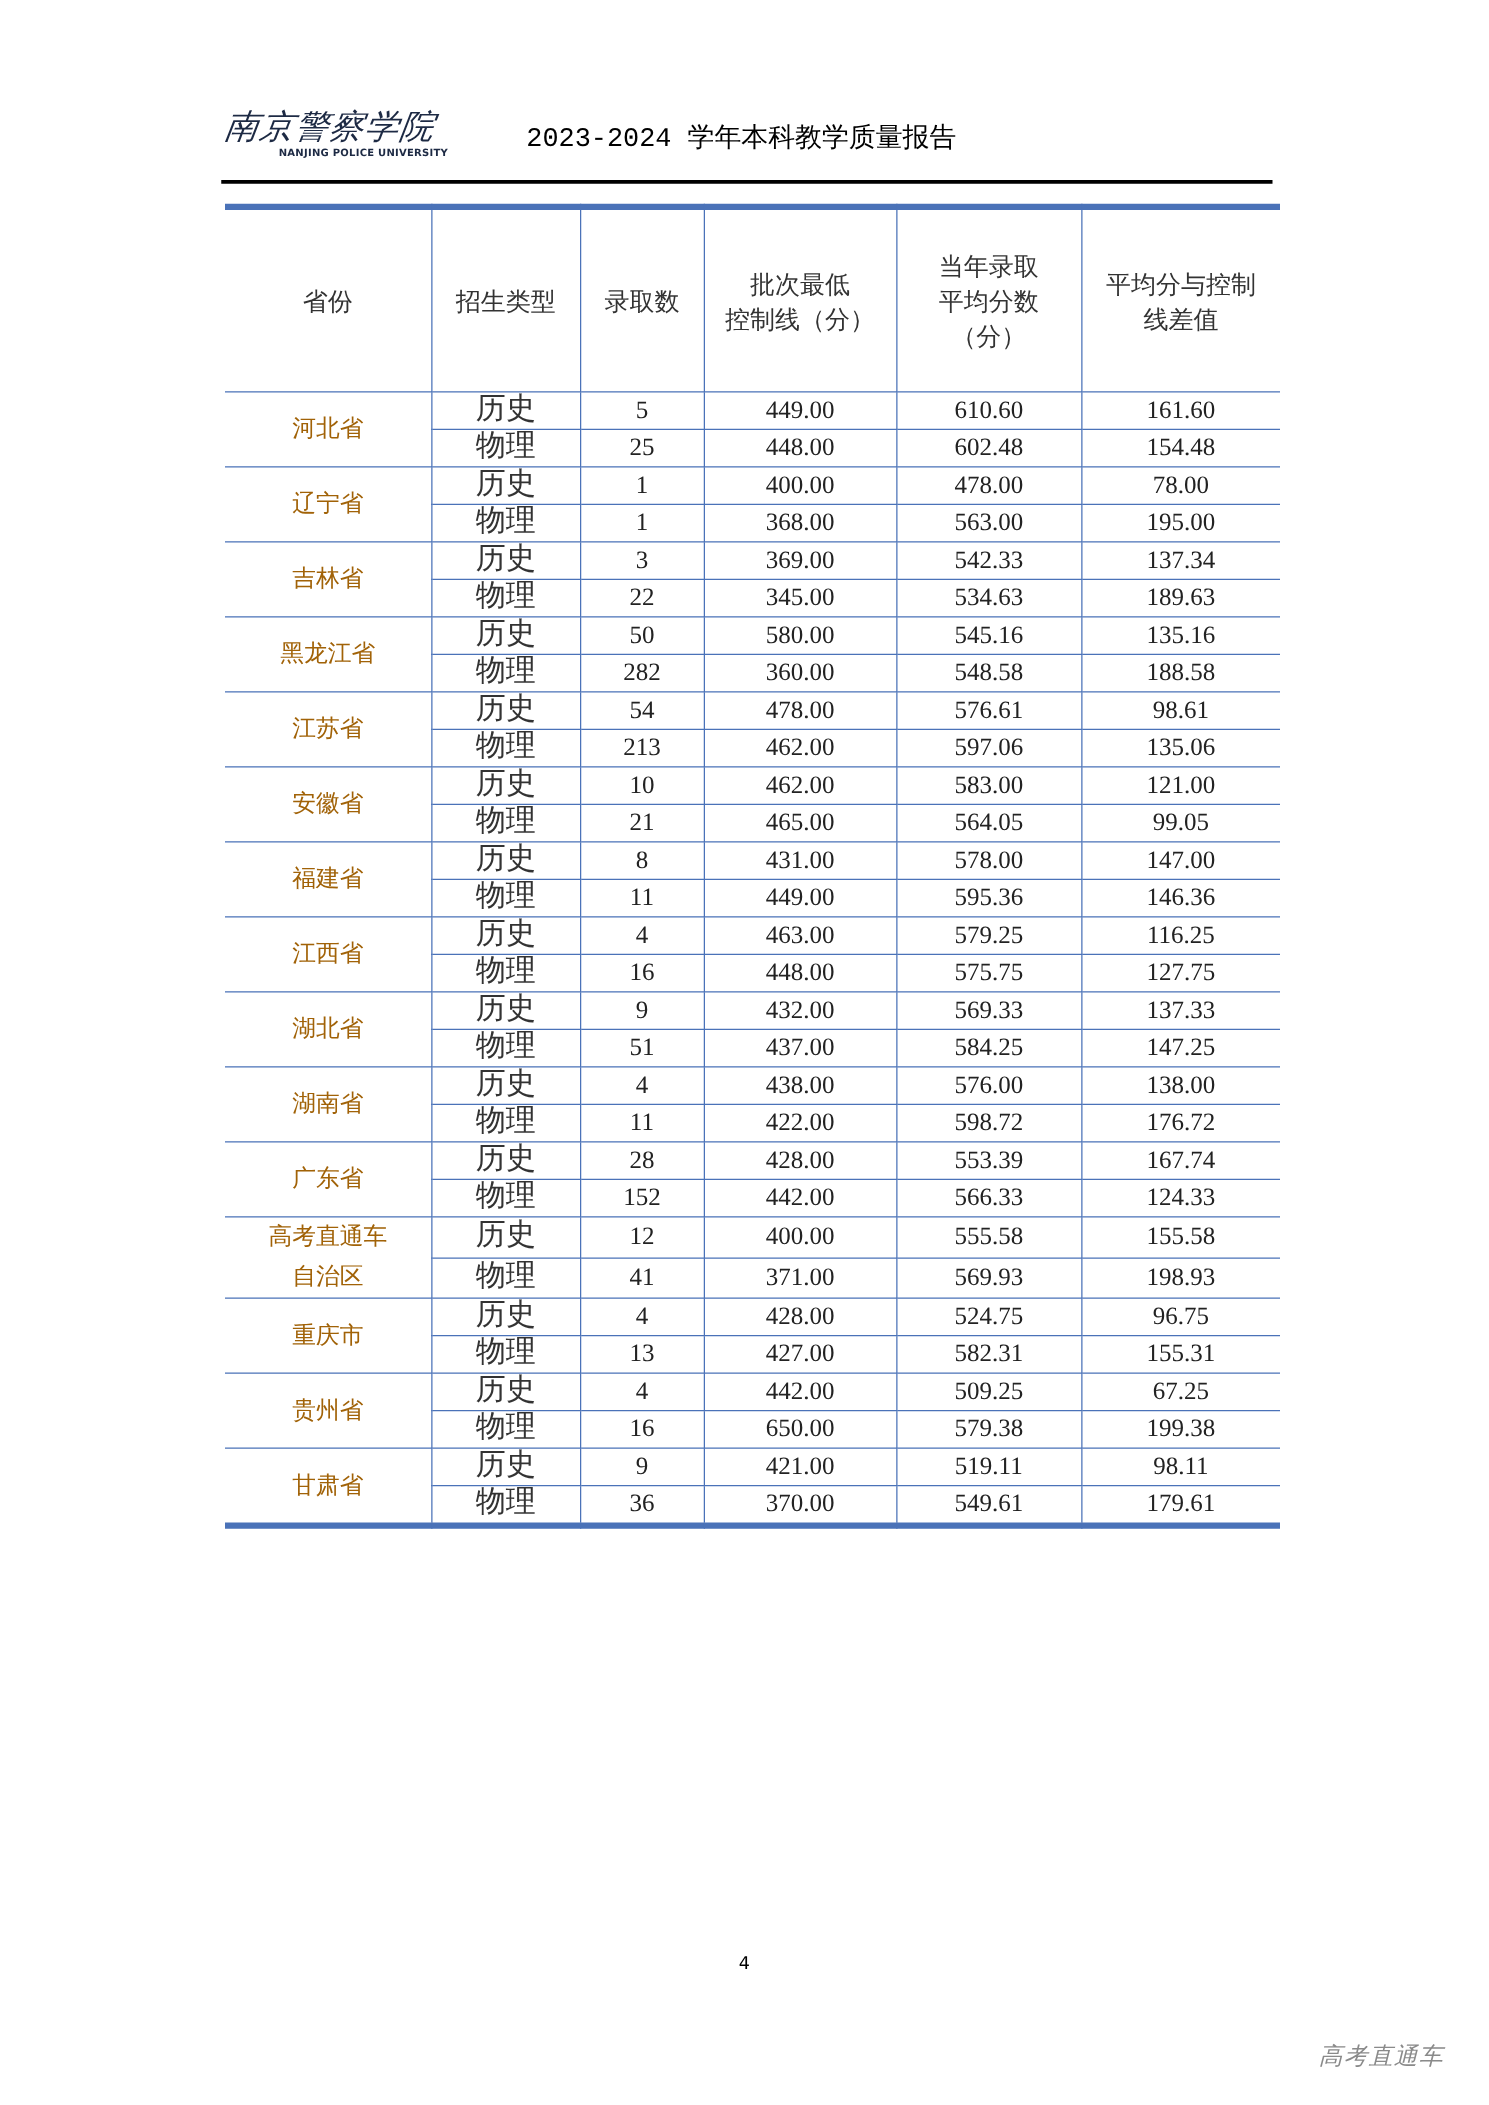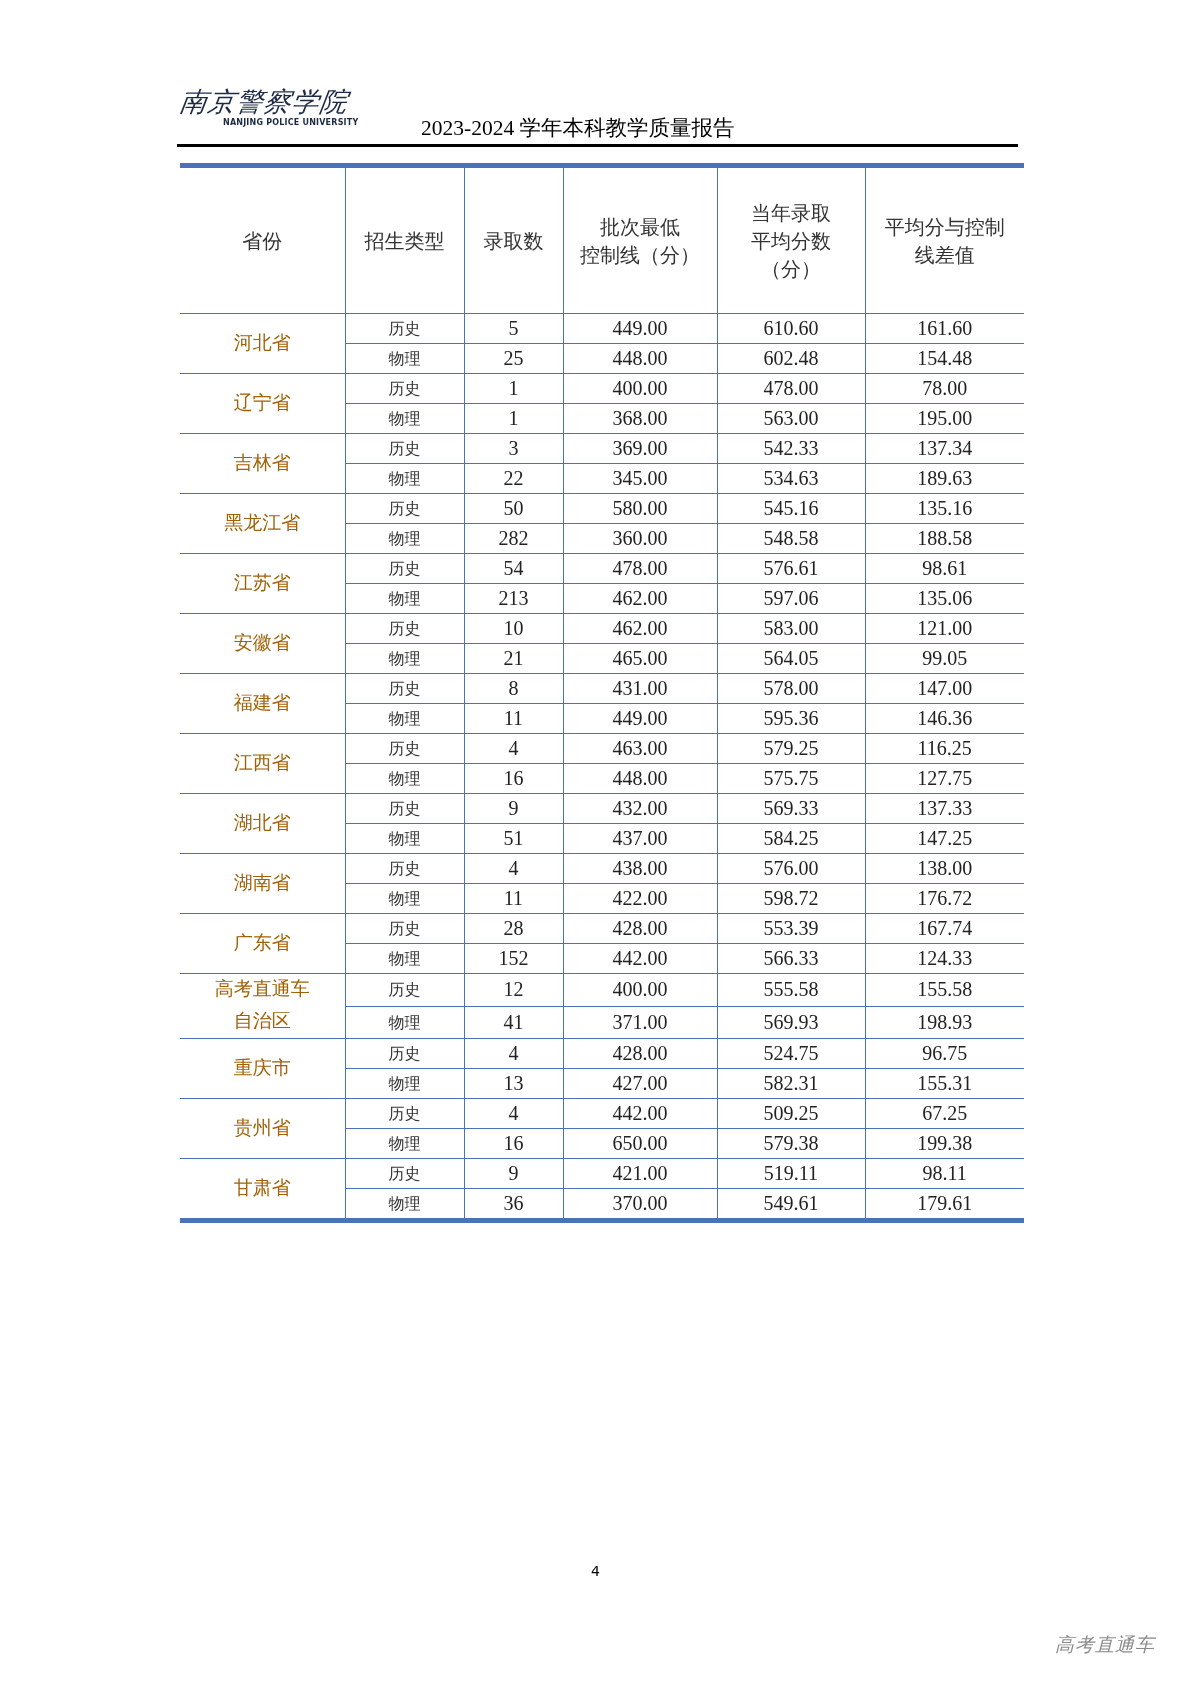--- a/index.html
+++ b/index.html
@@ -13,21 +13,21 @@
     color: #1d2a44; letter-spacing: 1px; line-height: 32px; transform: skewX(-8deg);
     white-space: nowrap;
   }
   .logo-en {
     display: block; font-family: "DejaVu Sans", "Liberation Sans", sans-serif; font-weight: bold;
     font-size: 8px; color: #1d2a44; margin-left: 21px; line-height: 10px; letter-spacing: 0.2px;
     white-space: nowrap;
     padding-left: 22px;
   }
   .doc-title {
-    position: absolute; left: 421px; top: 114px; font-family: Liberation Serif, serif;
+    position: absolute; left: 421px; top: 98px; font-family: Liberation Mono, monospace;
     font-size: 21.5px; color: #000; white-space: nowrap; letter-spacing: 0;
     line-height: 28px;
   }
   .rule { position: absolute; left: 177px; top: 144px; width: 841px; height: 3px; background: #000; }
 
   table.admit {
     position: absolute; left: 180px; top: 163px; width: 844px;
     border-collapse: collapse; table-layout: fixed;
     border-top: 5px solid #4a72b8; border-bottom: 5px solid #4a72b8;
     font-family: "Liberation Serif", "DejaVu Serif", serif;
@@ -43,21 +43,21 @@
     border-right: 1px solid #4a72b8; border-bottom: 1px solid #4a72b8; text-align: center;
     vertical-align: middle; padding: 0 4px; font-family: "DejaVu Serif", serif;
   }
   table.admit th:last-child, table.admit td:last-child { border-right: none; }
   table.admit td {
     height: 29px; padding: 0; text-align: center; vertical-align: middle;
     font-size: 20px; line-height: 29px; color: #222;
     border-right: 1px solid #4a72b8; border-bottom: 1px solid #4a72b8;
   }
   table.admit td.prov { font-family: Liberation Mono, monospace; font-size: 19px; line-height: 32px; color: #a16207; }
-  table.admit td.type { font-family: Liberation Serif, serif; font-size: 16px; color: #333; }
+  table.admit td.type { font-family: Liberation Mono, monospace; font-size: 24px; color: #333; }
   table.admit tr:last-child td { border-bottom: none; }
   table.admit td.prov.last { border-bottom: none; }
 
   .page-num {
     position: absolute; left: 591px; top: 1563px; font-family: "DejaVu Sans", sans-serif;
     font-size: 14px; color: #000;
   }
   .watermark {
     position: absolute; left: 1055px; top: 1632px; font-family: "DejaVu Sans", sans-serif;
     font-size: 19px; color: #8a8a8a; letter-spacing: 1px; font-style: italic;

